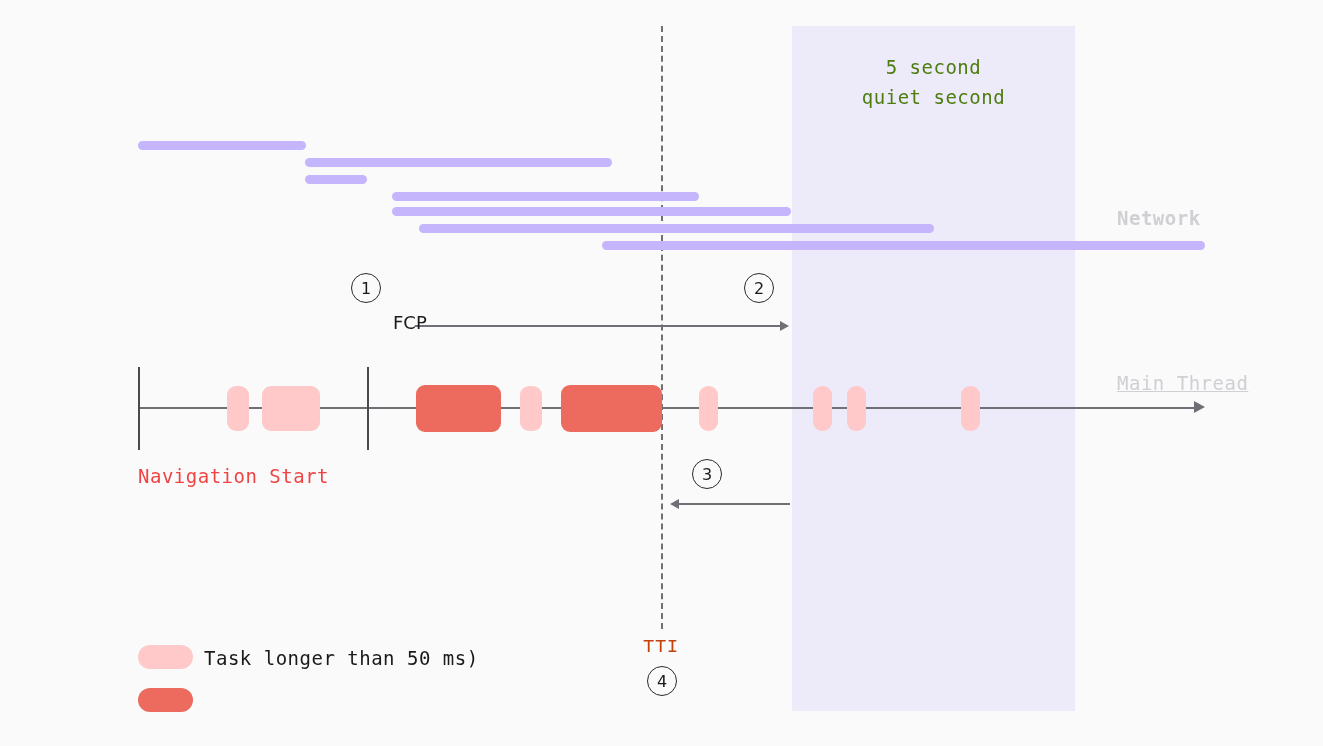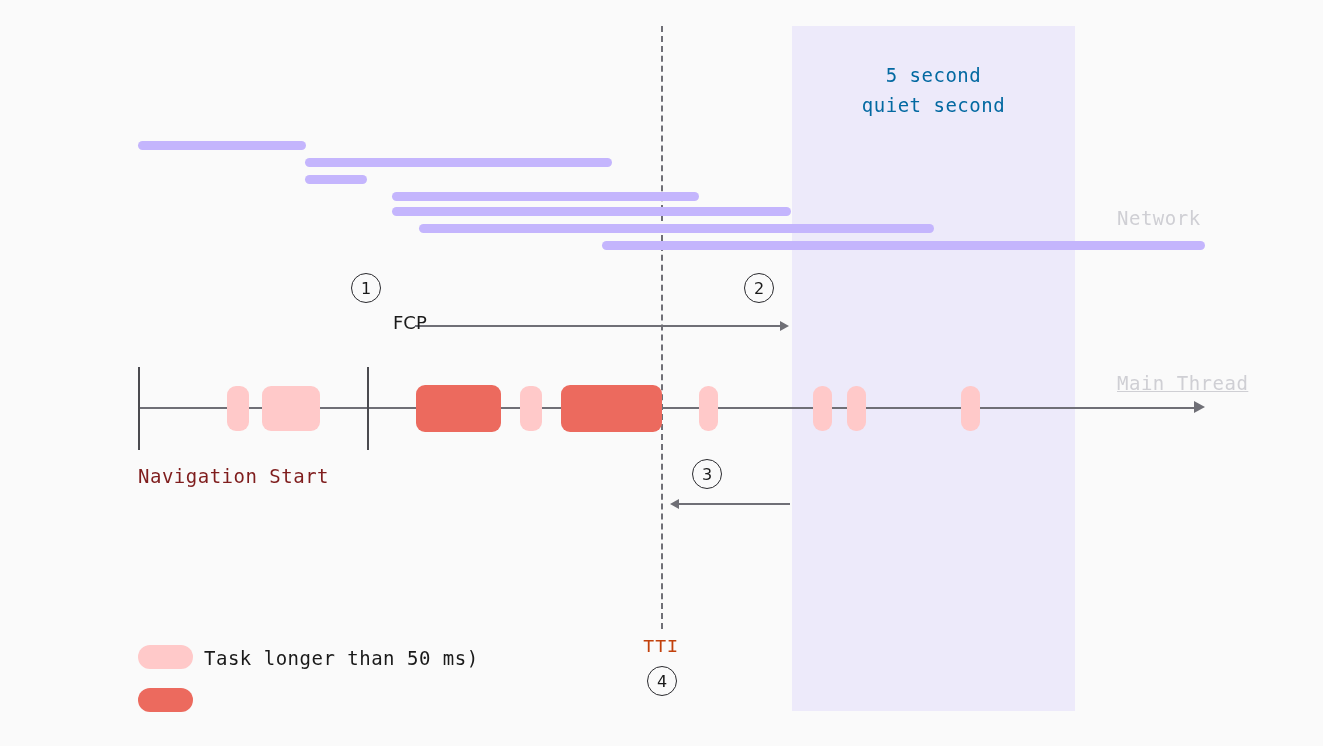--- a/index.html
+++ b/index.html
@@ -33,24 +33,23 @@
   }
   #quiet-window-label {
     position: absolute;
     left: 792px;
     top: 52px;
     width: 283px;
     text-align: center;
     font-family: "DejaVu Sans Mono", monospace;
     font-size: 19px;
     line-height: 30px;
-    color: #0369a1;
+    color: #4d7c0f;
     letter-spacing: 0.5px;
     white-space: pre;
-    margin-top: 8px;
   }
 
   
   #tti-line {
     left: 661px;
     top: 26px;
     width: 0;
     height: 603px;
     border-left: 2px dashed #6F6F76;
   }
@@ -63,20 +62,21 @@
     background: #C4B5FD;
   }
   #network-label {
     left: 1117px;
     top: 207px;
     font-family: "DejaVu Sans Mono", monospace;
     font-size: 19px;
     color: #CFCFD4;
     letter-spacing: 0.5px;
     white-space: nowrap;
+    font-weight: bold;
   }
 
   
   #main-thread-axis {
     left: 138px;
     top: 407px;
     width: 1062px;
     height: 2px;
     background: #6F6F76;
   }
@@ -110,21 +110,21 @@
     border-radius: 9px;
   }
   .task.long  { background: #FFC9C9; }
   .task.short { background: #EC6A5E; }
 
   #navigation-start-label {
     left: 138px;
     top: 465px;
     font-family: "DejaVu Sans Mono", monospace;
     font-size: 19px;
-    color: #7f1d1d;
+    color: #ef4444;
     letter-spacing: 0.5px;
     white-space: nowrap;
   }
 
   
   .anno-circle {
     position: absolute;
     width: 30px;
     height: 30px;
     border: 1.5px solid #2A2A2E;

